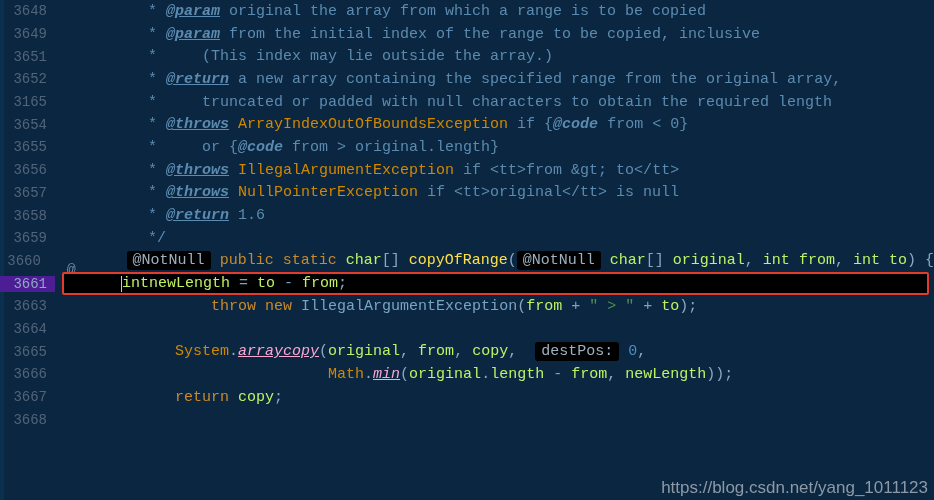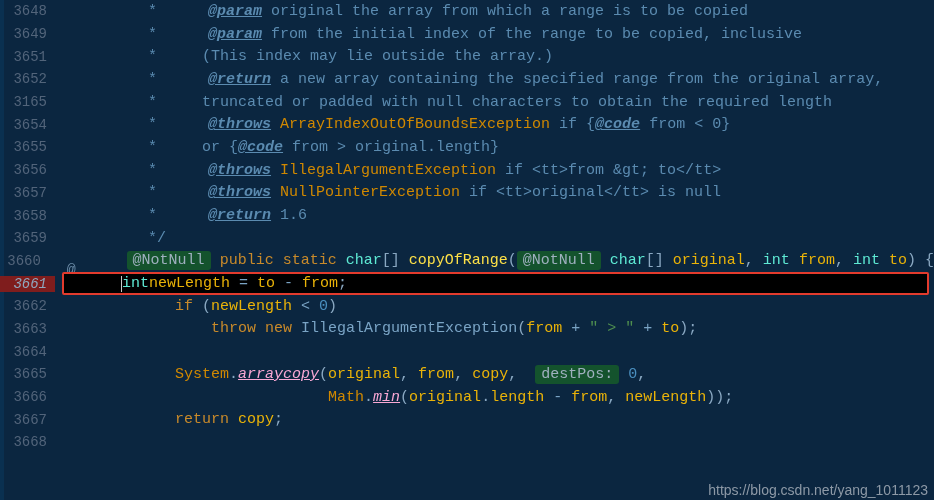--- a/index.html
+++ b/index.html
@@ -16,50 +16,50 @@
     display:flex; height:22.7px; align-items:center;
     white-space:pre;
   }
   .gutter {
     width:55px; text-align:right; padding-right:8px;
     color:#52647a; font-size:14px; user-select:none;
   }
   .icons { width:48px; position:relative; color:#4d6880; }
   .code { flex:1; position:relative; }
   .cmt { color:#5b8bb0; }
-  .tag { color:#5b8bb0; font-style:italic; font-weight:bold; text-decoration:underline;margin-left:42px; }
-  .tagb { color:#5b8bb0; font-style:italic; font-weight:bold; text-decoration:underline; }
+  .tag { color:#5b8bb0; font-style:italic; font-weight:bold; text-decoration:underline; }
+  .tagb { color:#5b8bb0; font-style:italic; font-weight:bold; }
   .klink { color:#d08800; }
   .kw { color:#c98a2a; }
-  .ty { color:#5eead4; }
+  .ty { color:#bef264; }
   .op { color:#7aa4c5; }
   .pn { color:#8aa8c2; }
-  .id { color:#eab308; }
+  .id { color:#bef264; }
   .str { color:#4f8f4f; }
   .num { color:#4a8fbf; }
   .fn { color:#fde047; }
   .mth { color:#f9a8d4; font-style:italic; text-decoration:underline; }
   .hint {
-    background:#14532d; color:#9fb0bf; padding:1px 6px; border-radius:3px;
+    background:#000000; color:#9fb0bf; padding:1px 6px; border-radius:3px;
     font-style:normal;
   }
-  .hl-row .gutter { background:#7f1d1d; color:#8fa8bf;font-style:italic; }
+  .hl-row .gutter { background:#4c1d95; color:#8fa8bf; }
   .hl-row { position:relative; }
   .hl-code {
     background:#000; position:absolute; left:62px; right:5px; top:0; bottom:0;
     border:2px solid #e33b2d; border-radius:2px;
     display:flex; align-items:center; padding-left:55px;
   }
   .caret {
     display:inline-block; width:1px; height:16px; background:#c8c8c8;
     vertical-align:middle; margin-left:2px;
   }
   .at-icon { color:#6a8aa6; font-size:15px; position:absolute; left:18px; top:1px;}
   .watermark {
-    position:absolute; right:6px; bottom:2px; color:#8d99a6; font-size:14px;
+    position:absolute; right:6px; bottom:2px; color:#8d99a6; font-size:17px;
     font-family:Arial,Helvetica,sans-serif;
   }
   .left-strip { position:absolute; left:0; top:0; width:4px; height:100%; background:#0a3050; }
 </style>
 </head>
 <body>
 
 <div class="editor">
 <div class="left-strip"></div>
 
@@ -83,21 +83,20 @@
 <div class="row"><div class="gutter">3657</div><div class="icons"></div><div class="code"><span class="cmt">     * </span><span class="tag">@throws</span><span> </span><span class="klink">NullPointerException</span><span class="cmt"> if &lt;tt&gt;original&lt;/tt&gt; is null</span></div></div>
 
 <div class="row"><div class="gutter">3658</div><div class="icons"></div><div class="code"><span class="cmt">     * </span><span class="tag">@return</span><span class="cmt"> 1.6</span></div></div>
 
 <div class="row"><div class="gutter">3659</div><div class="icons"></div><div class="code"><span class="cmt">     */</span></div></div>
 
 <div class="row"><div class="gutter">3660</div><div class="icons"><span class="at-icon">@</span></div><div class="code">    <span class="hint">@NotNull</span> <span class="kw">public</span> <span class="kw">static</span> <span class="ty">char</span><span class="pn">[] </span><span class="fn">copyOfRange</span><span class="pn">(</span><span class="hint">@NotNull</span> <span class="ty">char</span><span class="pn">[] </span><span class="id">original</span><span class="pn">, </span><span class="ty">int</span> <span class="id">from</span><span class="pn">, </span><span class="ty">int</span> <span class="id">to</span><span class="pn">)</span><span class="pn"> {</span></div></div>
 
 <div class="row hl-row"><div class="gutter">3661</div><div class="hl-code"><span class="caret"></span>   <span class="ty">int</span> <span class="id">newLength</span><span class="op"> = </span><span class="id">to</span><span class="op"> - </span><span class="id">from</span><span class="pn">;</span></div></div>
 
-<div class="row"><div class="gutter">3662</div><div class="icons"></div><div class="code">        <span class="kw">if</span> <span class="pn">(</span><span class="id">newLength</span><span class="op"> &lt; </span><span class="num">0</span><span class="pn">)</span></div></div>
 
 <div class="row"><div class="gutter">3663</div><div class="icons"></div><div class="code">            <span class="kw">throw</span> <span class="kw">new</span> <span class="id" style="color:#7aa4c5">IllegalArgumentException</span><span class="pn">(</span><span class="id">from</span><span class="op"> + </span><span class="str">" &gt; "</span><span class="op"> + </span><span class="id">to</span><span class="pn">)</span><span class="pn">;</span></div></div>
 
 <div class="row"><div class="gutter">3664</div><div class="icons"></div></div>
 
 <div class="row"><div class="gutter">3665</div><div class="icons"></div><div class="code">        <span class="klink">System</span><span class="pn">.</span><span class="mth">arraycopy</span><span class="pn">(</span><span class="id">original</span><span class="pn">, </span><span class="id">from</span><span class="pn">, </span><span class="id">copy</span><span class="pn">, </span> <span class="hint">destPos:</span> <span class="num">0</span><span class="pn">,</span></div></div>
 
 <div class="row"><div class="gutter">3666</div><div class="icons"></div><div class="code">                         <span class="klink">Math</span><span class="pn">.</span><span class="mth">min</span><span class="pn">(</span><span class="id">original</span><span class="pn">.</span><span class="id">length</span><span class="op"> - </span><span class="id">from</span><span class="pn">, </span><span class="id">newLength</span><span class="pn">)</span><span class="pn">)</span><span class="pn">;</span></div></div>
 
 <div class="row"><div class="gutter">3667</div><div class="icons"></div><div class="code">        <span class="kw">return</span> <span class="id">copy</span><span class="pn">;</span></div></div>

